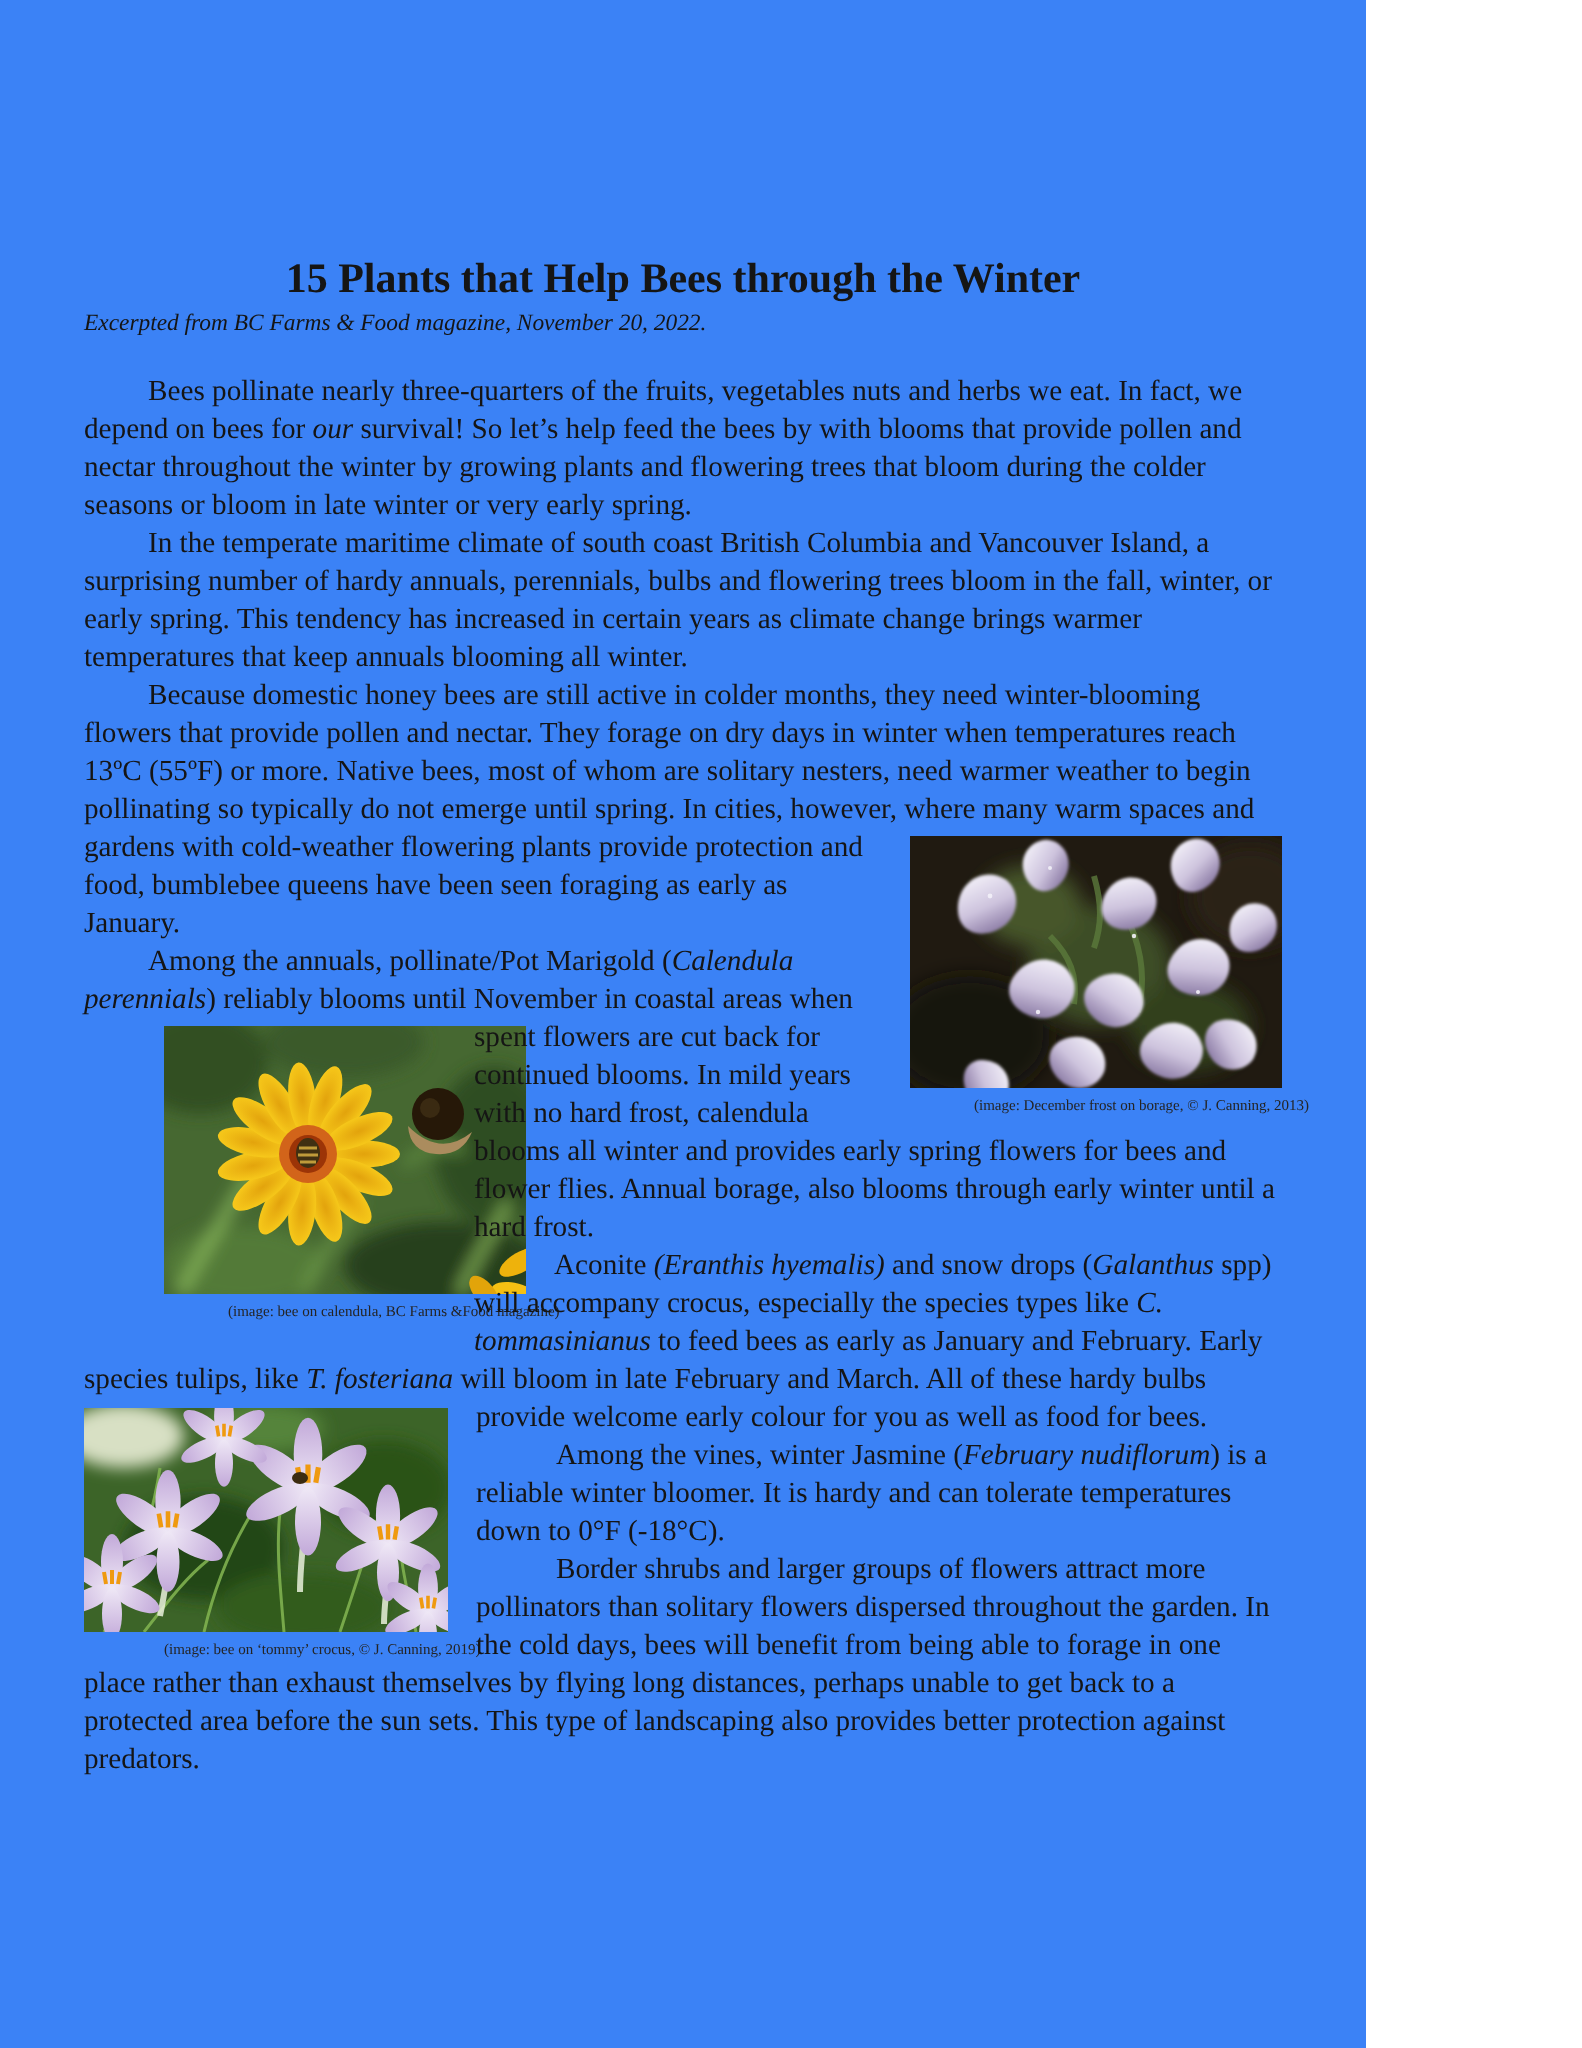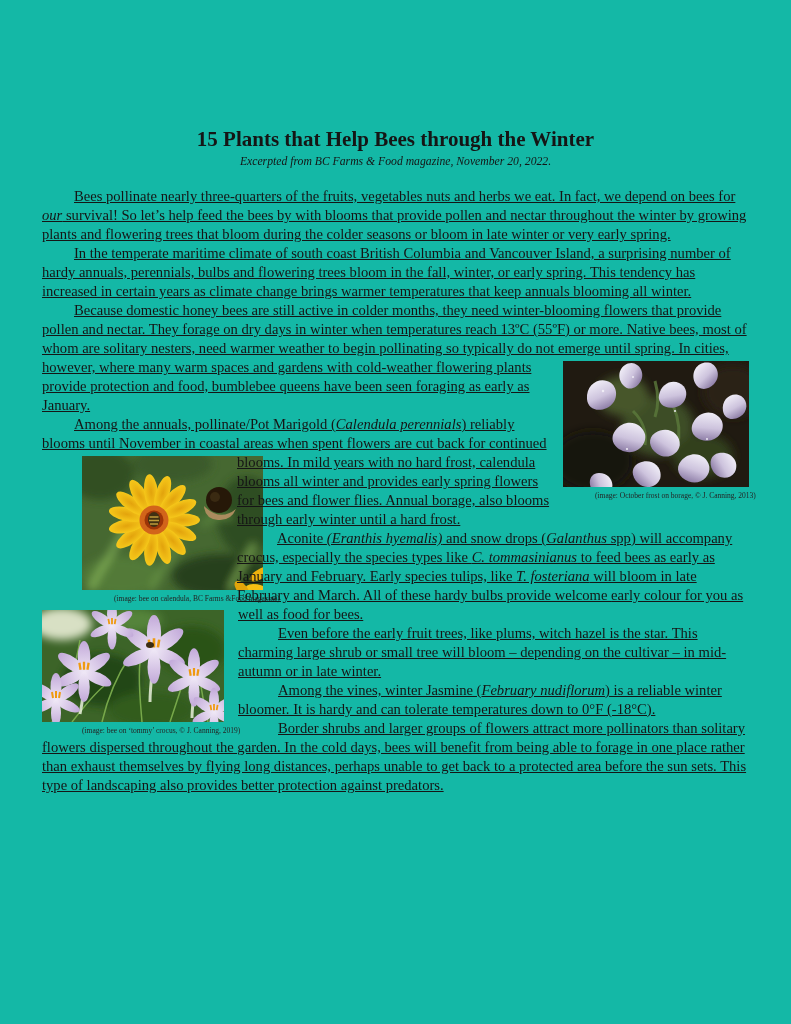--- a/index.html
+++ b/index.html
@@ -1,25 +1,25 @@
 <!DOCTYPE html>
 <html><head>
 <meta charset="utf-8">
 <style>
   * { box-sizing: border-box; }
   html, body { margin:0; padding:0; background:#ffffff; }
   .page {
-    position:relative; width:791px; height:1024px; background:#14b8a6;
+    position:relative; width:683px; height:1024px; background:#3b82f6;
     font-family:"Liberation Serif","DejaVu Serif",serif; color:#151515;
     padding:0 42px; overflow:hidden;
   }
   .doc-title { margin:127px 0 0 0; text-align:center; font-size:21px; line-height:25px; font-weight:700; }
-  .doc-subtitle { margin:0; text-align:center; font-size:11.7px; line-height:14px; font-style:italic; font-weight:400;font-family:Liberation Serif, serif; }
+  .doc-subtitle { margin:0; text-align:left; font-size:11.7px; line-height:14px; font-style:italic; font-weight:400;font-family:Liberation Serif, serif; }
   .doc-subtitle.first { margin-top:3px; }
-  .body-par { margin:0; font-size:14.6px; line-height:19px;text-decoration:underline; }
+  .body-par { margin:0; font-size:14.6px; line-height:19px; }
   .body-par.first { margin-top:18px; }
   .indent { text-indent:32px; }
   .indent-lg { text-indent:40px; }
   .sec-heading { margin:10px 0 0 0; font-size:14.6px; line-height:19px; font-weight:700; }
   .figure { display:block; }
   .fig-borage   { float:right; width:186px; margin:3px 0 2px 12px; }
   .fig-calendula{ float:left;  width:181px; margin:3px 14px 3px 0;padding-left:40px; }
   .fig-crocus   { float:left; clear:left; width:182px; margin:4px 14px 3px 0; }
   .photo { display:block; }
   .fig-caption { display:block; text-align:center; font-size:7.5px; line-height:9px; padding-top:4px; white-space:nowrap; color:#242424; }
@@ -83,21 +83,21 @@
             <use href="#bor-bud" transform="translate(36,112) rotate(70) scale(0.85)"></use>
           </g>
           <g fill="#f3f1f8" opacity="0.9">
             <circle cx="40" cy="30" r="1.2"></circle>
             <circle cx="70" cy="16" r="1"></circle>
             <circle cx="112" cy="50" r="1.1"></circle>
             <circle cx="144" cy="78" r="1"></circle>
             <circle cx="64" cy="88" r="1.1"></circle>
           </g>
         </svg>
-        <span class="fig-caption">(image: October frost on borage, © J. Canning, 2013)</span>
+        <span class="fig-caption">(image: December frost on borage, © J. Canning, 2013)</span>
       </span><span>plants provide protection and food, bumblebee queens have been seen foraging as early as January.</span></p>
 
   <p class="body-par indent"><span>Among the annuals, pollinate/Pot Marigold (</span><i>Calendula perennials</i><span>) reliably blooms until November in coastal areas when spent flowers are cut </span><span class="figure fig-calendula">
         <svg class="photo" viewBox="0 0 181 134" width="181" height="134">
           <defs>
             <filter id="cal-blur" x="-30%" y="-30%" width="160%" height="160%">
               <feGaussianBlur stdDeviation="4"></feGaussianBlur>
             </filter>
             <radialGradient id="cal-pet">
               <stop offset="0%" stop-color="#e8a50b"></stop>
@@ -209,20 +209,19 @@
             <use href="#cro-bloom" transform="translate(152,68) scale(1.1)"></use>
             <use href="#cro-bloom" transform="translate(14,90)"></use>
             <use href="#cro-bloom" transform="translate(172,102) scale(0.9)"></use>
             <use href="#cro-bloom" transform="translate(70,16) scale(0.9)"></use>
           </g>
           <ellipse cx="108" cy="35" rx="4" ry="3" fill="#3c2c10"></ellipse>
         </svg>
         <span class="fig-caption">(image: bee on ‘tommy’ crocus, © J. Canning, 2019)</span>
       </span><span>early colour for you as well as food for bees.</span></p>
 
-  <p class="body-par indent-lg"><span>Even before the early fruit trees, like plums, witch hazel is the star. This charming large shrub or small tree will bloom – depending on the cultivar – in mid-autumn or in late winter.</span></p>
 
   <p class="body-par indent-lg"><span>Among the vines, winter Jasmine (</span><i>February nudiflorum</i><span>) is a reliable winter bloomer. It is hardy and can tolerate temperatures down to 0°F (-18°C).</span></p>
 
   <p class="body-par indent-lg"><span>Border shrubs and larger groups of flowers attract more pollinators than solitary flowers dispersed throughout the garden. In the cold days, bees will benefit from being able to forage in one place rather than exhaust themselves by flying long distances, perhaps unable to get back to a protected area before the sun sets. This type of landscaping also provides better protection against predators.</span></p>
 
 
 </div>
 
 </body></html>

